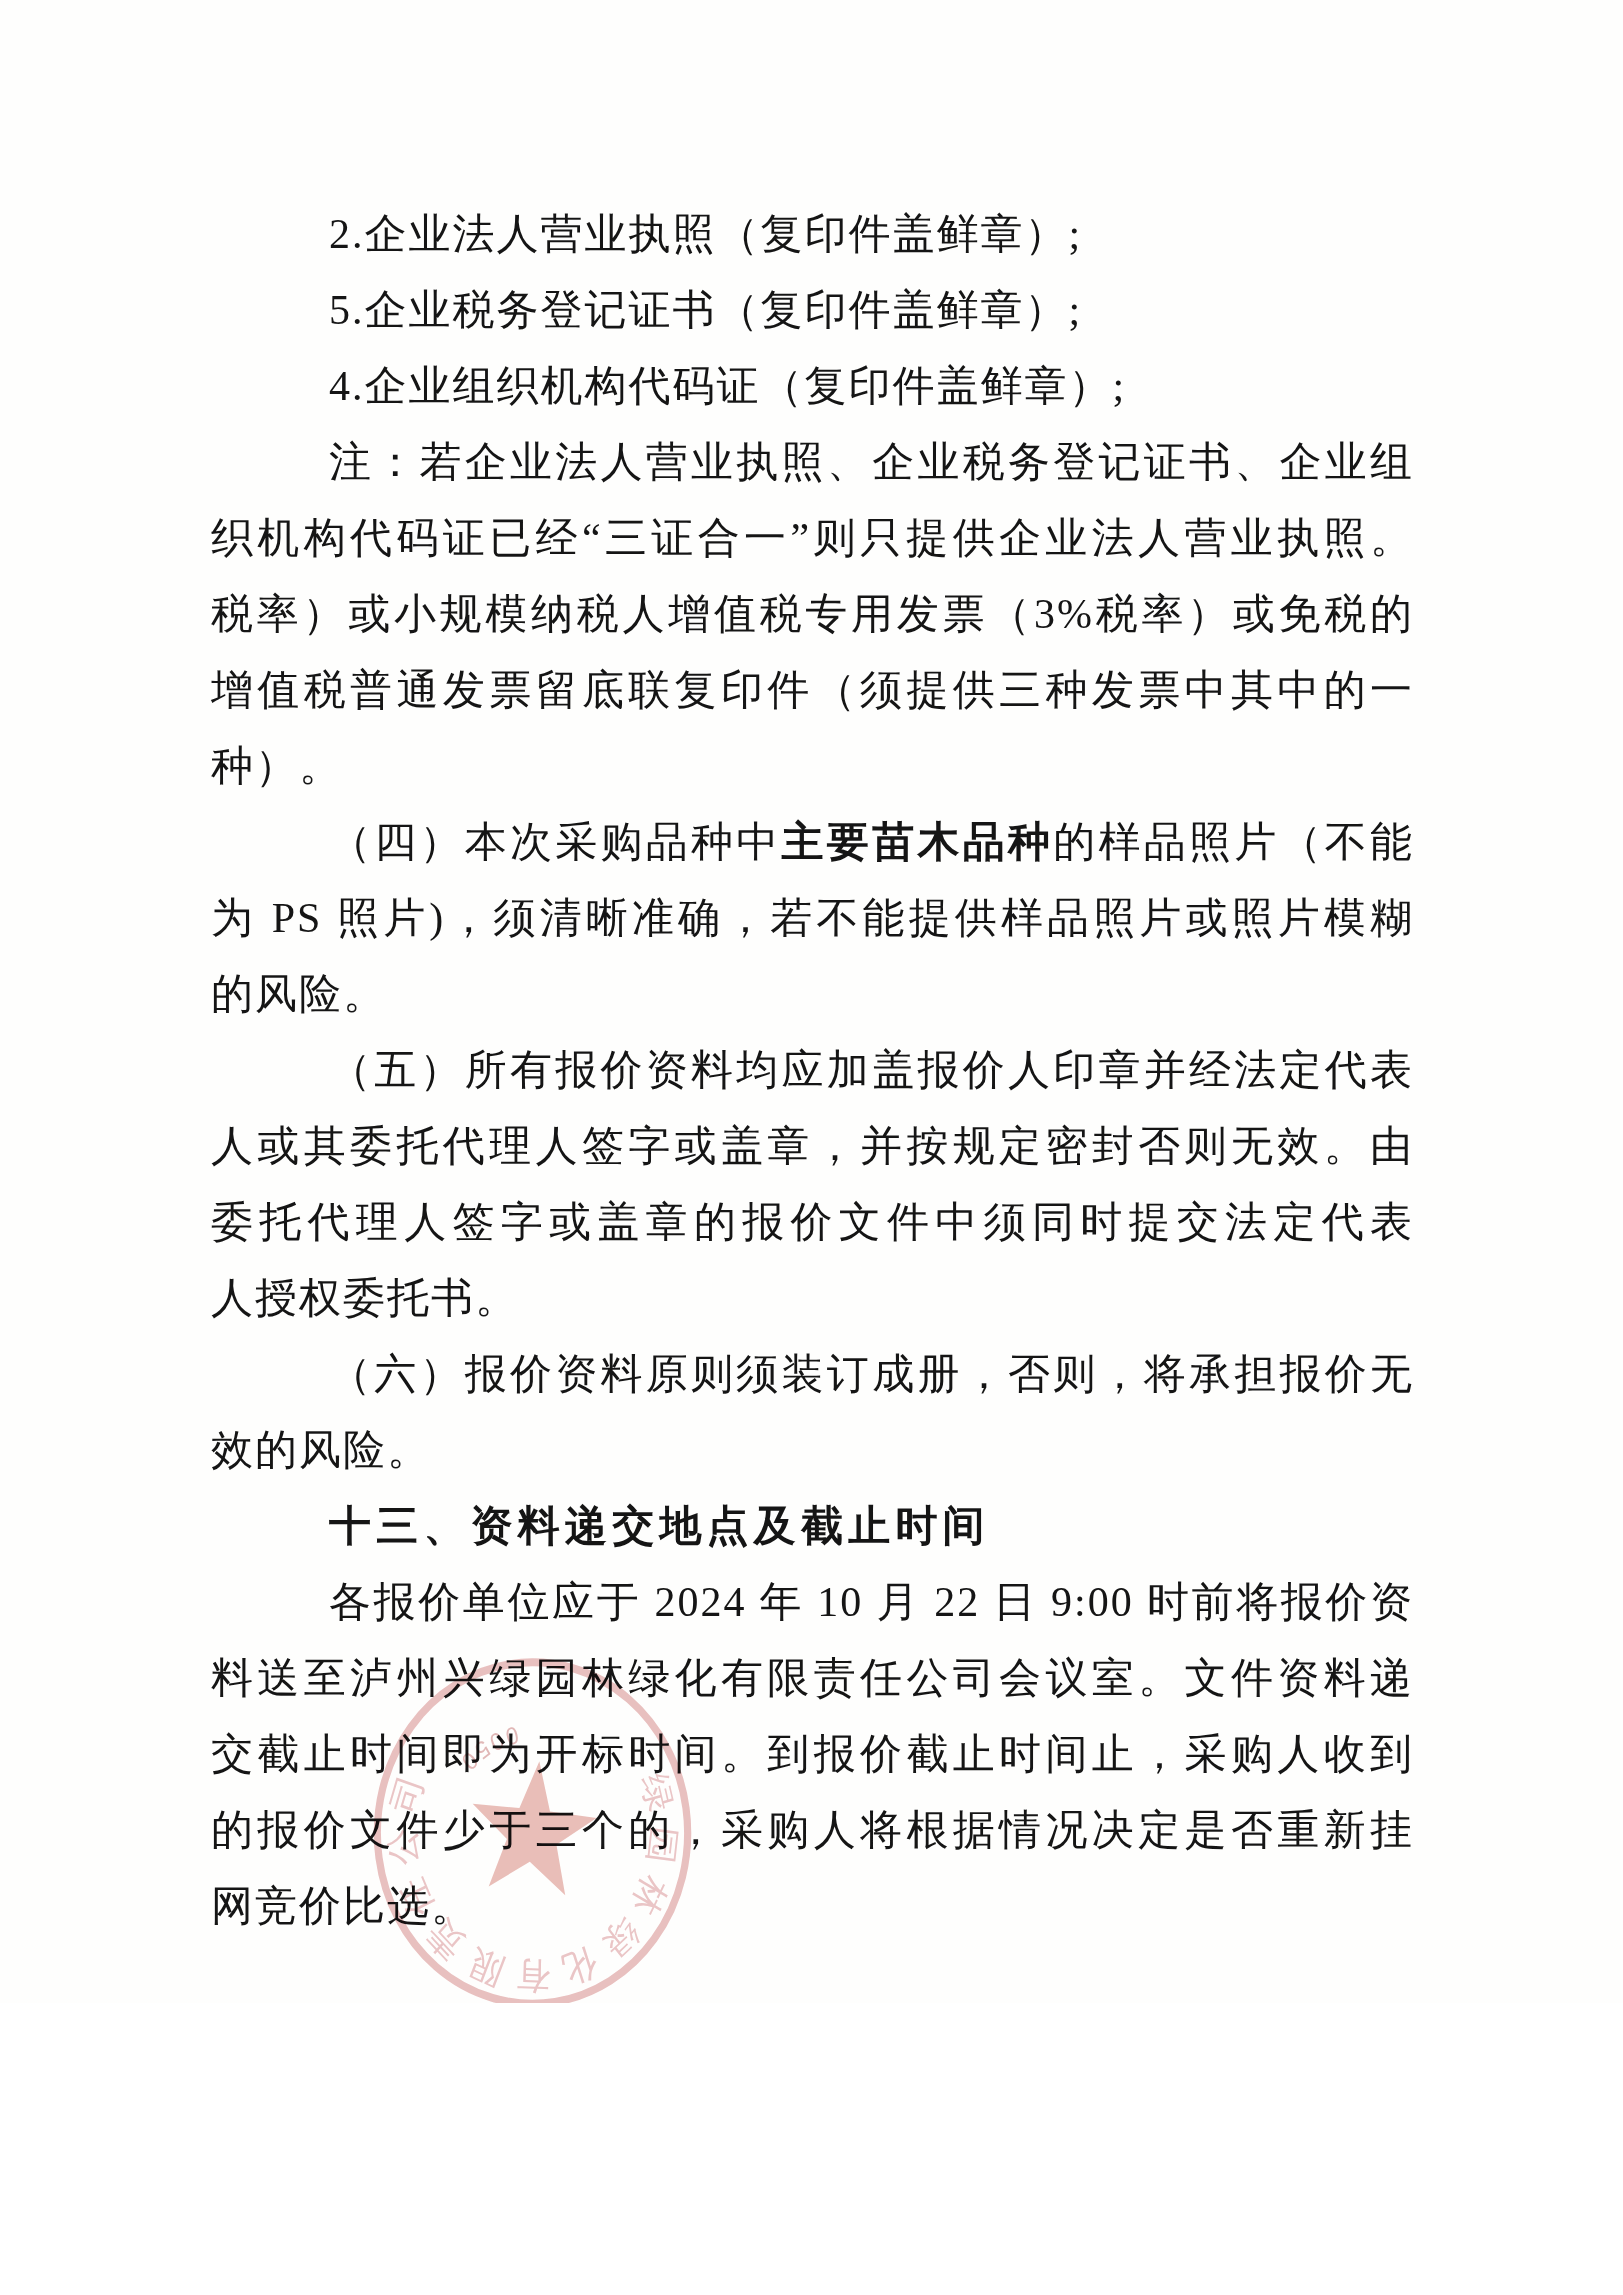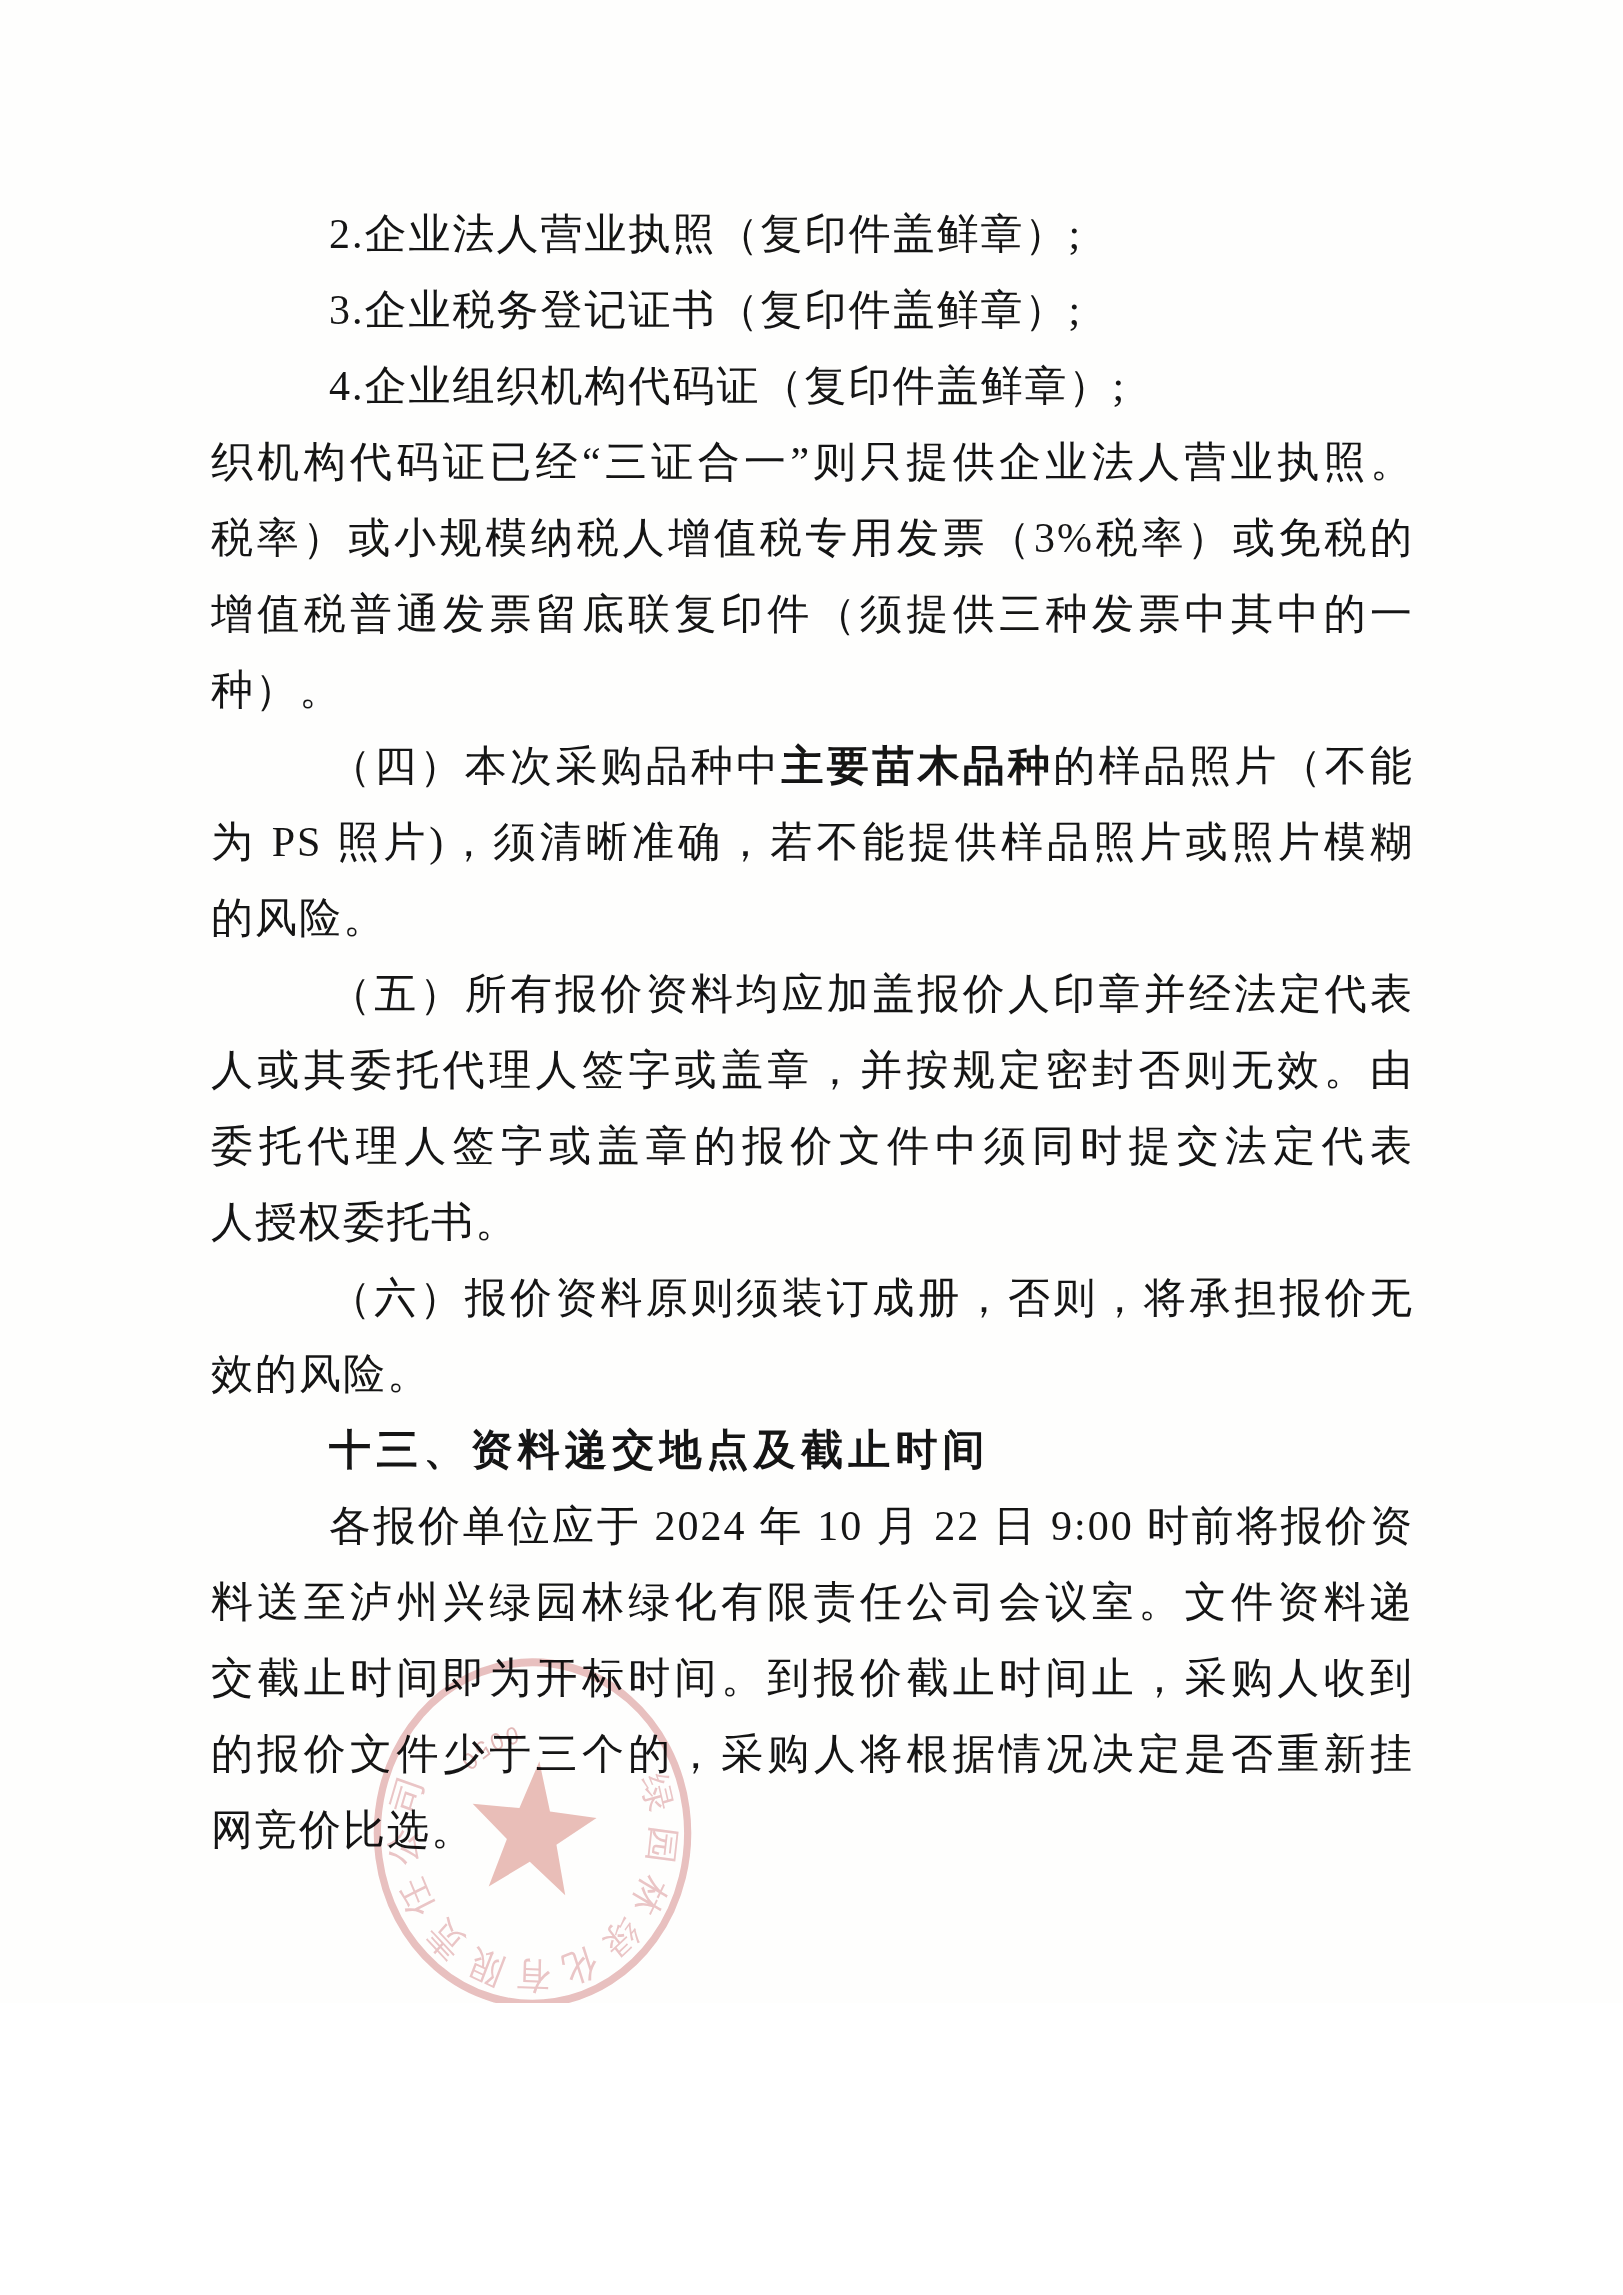--- a/index.html
+++ b/index.html
@@ -51,22 +51,23 @@
     pointer-events:none;
   }
 </style>
 </head>
 <body>
 
 <div class="page">
 
   <div class="text-block">
       <div class="line indent short">2.企业法人营业执照（复印件盖鲜章）;</div>
-      <div class="line indent short">3.企业税务登记证书（复印件盖鲜章）;</div>
+      <div class="line indent short">5.企业税务登记证书（复印件盖鲜章）;</div>
       <div class="line indent short">4.企业组织机构代码证（复印件盖鲜章）;</div>
+      <div class="line indent full">注：若企业法人营业执照、企业税务登记证书、企业组</div>
       <div class="line full">织机构代码证已经“三证合一”则只提供企业法人营业执照。</div>
       <div class="line full">税率）或小规模纳税人增值税专用发票（3%税率）或免税的</div>
       <div class="line full">增值税普通发票留底联复印件（须提供三种发票中其中的一</div>
       <div class="line short">种）。</div>
       <div class="line indent full"><span>（四）本次采购品种中</span><span class="bold-seg">主要苗木品种</span><span>的样品照片（不能</span></div>
       <div class="line full">为 PS 照片)，须清晰准确，若不能提供样品照片或照片模糊</div>
       <div class="line short">的风险。</div>
       <div class="line indent full">（五）所有报价资料均应加盖报价人印章并经法定代表</div>
       <div class="line full">人或其委托代理人签字或盖章，并按规定密封否则无效。由</div>
       <div class="line full">委托代理人签字或盖章的报价文件中须同时提交法定代表</div>

